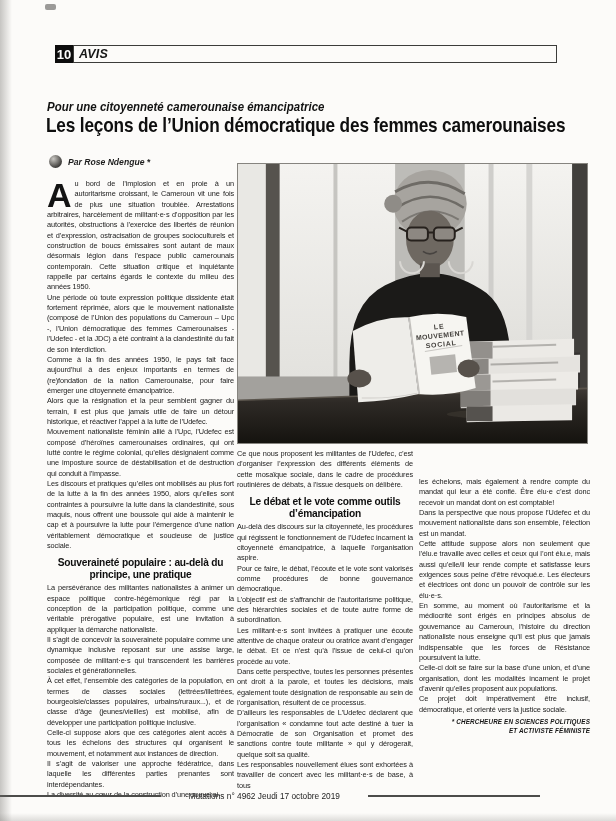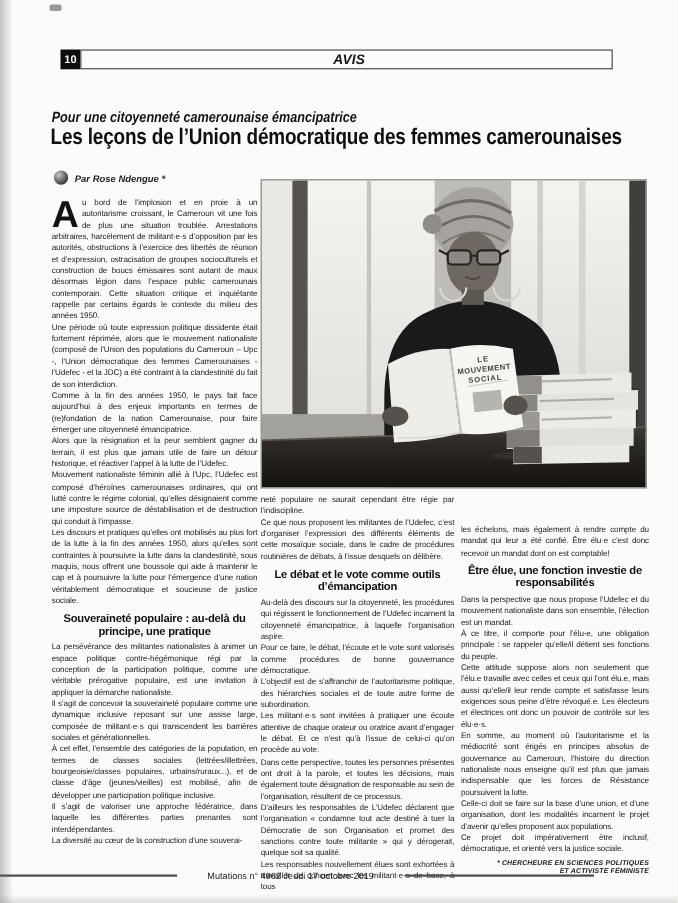--- a/index.html
+++ b/index.html
@@ -7,23 +7,23 @@
   body { background:#e8e6e2; font-family:"Liberation Sans", sans-serif; }
   .page { position:relative; width:616px; height:821px; background:#fcfbf9; overflow:hidden; }
   .page::before { content:""; position:absolute; left:0; top:0; width:12px; height:100%;
       background:linear-gradient(90deg, rgba(110,108,104,0.38), rgba(110,108,104,0)); z-index:5; pointer-events:none; }
   .page::after { content:""; position:absolute; left:0; bottom:0; width:100%; height:8px;
       background:linear-gradient(0deg, rgba(110,108,104,0.22), rgba(110,108,104,0)); z-index:5; pointer-events:none; }
   .speck { position:absolute; left:45px; top:4px; width:11px; height:6px; background:#4a4a48; opacity:.55; border-radius:2px; }
 
   
   .pagenum { position:absolute; left:55px; top:45px; width:18px; height:18px; background:#0d0d0d; color:#fff;
-      font-weight:bold; font-size:10px; display:flex; align-items:center; justify-content:center; }
+      font-weight:bold; font-size:13px; display:flex; align-items:center; justify-content:center; }
   .section-box { position:absolute; left:73px; top:45px; width:484px; height:18px; border:1.4px solid #3c3c3a;
-      display:flex; align-items:center; padding-left:5px; background:#fcfbf9;justify-content:center; }
+      display:flex; align-items:center; padding-left:5px; background:#fcfbf9; }
   .section-label { font-style:italic; font-weight:bold; font-size:12.5px; color:#161616; letter-spacing:.2px; }
 
   
   .kicker { position:absolute; left:47px; top:99px; font-weight:bold; font-style:italic; font-size:13.5px;
       color:#121212; white-space:nowrap; transform:scaleX(.85); transform-origin:0 0; }
   .title { position:absolute; left:46px; top:113px; font-weight:bold; font-size:20.5px; color:#0f0f0f;
       white-space:nowrap; transform:scaleX(.84); transform-origin:0 0; letter-spacing:-.2px; }
 
   
   .byline { position:absolute; left:49px; top:155px; display:flex; align-items:center; gap:6px; }
@@ -163,42 +163,40 @@
     <p><span class="dropcap">A</span><span>u bord de l’implosion et en proie à un autoritarisme croissant, le Cameroun vit une fois de plus une situation troublée. Arrestations arbitraires, harcèlement de militant·e·s d’opposition par les autorités, obstructions à l’exercice des libertés de réunion et d’expression, ostracisation de groupes socioculturels et construction de boucs émissaires sont autant de maux désormais légion dans l’espace public camerounais contemporain. Cette situation critique et inquiétante rappelle par certains égards le contexte du milieu des années 1950.</span></p>
     <p>Une période où toute expression politique dissidente était fortement réprimée, alors que le mouvement nationaliste (composé de l’Union des populations du Cameroun – Upc -, l’Union démocratique des femmes Camerounaises - l’Udefec - et la JDC) a été contraint à la clandestinité du fait de son interdiction.</p>
     <p>Comme à la fin des années 1950, le pays fait face aujourd’hui à des enjeux importants en termes de (re)fondation de la nation Camerounaise, pour faire émerger une citoyenneté émancipatrice.</p>
     <p>Alors que la résignation et la peur semblent gagner du terrain, il est plus que jamais utile de faire un détour historique, et réactiver l’appel à la lutte de l’Udefec.</p>
     <p>Mouvement nationaliste féminin allié à l’Upc, l’Udefec est composé d’héroïnes camerounaises ordinaires, qui ont lutté contre le régime colonial, qu’elles désignaient comme une imposture source de déstabilisation et de destruction qui conduit à l’impasse.</p>
     <p>Les discours et pratiques qu’elles ont mobilisés au plus fort de la lutte à la fin des années 1950, alors qu’elles sont contraintes à poursuivre la lutte dans la clandestinité, sous maquis, nous offrent une boussole qui aide à maintenir le cap et à poursuivre la lutte pour l’émergence d’une nation véritablement démocratique et soucieuse de justice sociale.</p>
     <div class="subhead">Souveraineté populaire : au-delà du principe, une pratique</div>
     <p>La persévérance des militantes nationalistes à animer un espace politique contre-hégémonique régi par la conception de la participation politique, comme une véritable prérogative populaire, est une invitation à appliquer la démarche nationaliste.</p>
     <p>Il s’agit de concevoir la souveraineté populaire comme une dynamique inclusive reposant sur une assise large, composée de militant·e·s qui transcendent les barrières sociales et générationnelles.</p>
     <p>À cet effet, l’ensemble des catégories de la population, en termes de classes sociales (lettrées/illettrées, bourgeoisie/classes populaires, urbains/ruraux...), et de classe d’âge (jeunes/vieilles) est mobilisé, afin de développer une participation politique inclusive.</p>
+    <p>Celle-ci suppose alors que ces catégories aient accès à tous les échelons des structures qui organisent le mouvement, et notamment aux instances de direction.</p>
     <p>Il s’agit de valoriser une approche fédératrice, dans laquelle les différentes parties prenantes sont interdépendantes.</p>
     <p>La diversité au cœur de la construction d’une souverai-</p>
   </div>
 
   <div class="col col2">
-    <p>neté populaire ne saurait cependant être régie par l’indiscipline.</p>
     <p>Ce que nous proposent les militantes de l’Udefec, c’est d’organiser l’expression des différents éléments de cette mosaïque sociale, dans le cadre de procédures routinières de débats, à l’issue desquels on délibère.</p>
     <div class="subhead">Le débat et le vote comme outils d’émancipation</div>
     <p>Au-delà des discours sur la citoyenneté, les procédures qui régissent le fonctionnement de l’Udefec incarnent la citoyenneté émancipatrice, à laquelle l’organisation aspire.</p>
     <p>Pour ce faire, le débat, l’écoute et le vote sont valorisés comme procédures de bonne gouvernance démocratique.</p>
     <p>L’objectif est de s’affranchir de l’autoritarisme politique, des hiérarchies sociales et de toute autre forme de subordination.</p>
     <p>Les militant·e·s sont invitées à pratiquer une écoute attentive de chaque orateur ou oratrice avant d’engager le débat. Et ce n’est qu’à l’issue de celui-ci qu’on procède au vote.</p>
     <p>Dans cette perspective, toutes les personnes présentes ont droit à la parole, et toutes les décisions, mais également toute désignation de responsable au sein de l’organisation, résultent de ce processus.</p>
     <p>D’ailleurs les responsables de L’Udefec déclarent que l’organisation « condamne tout acte destiné à tuer la Démocratie de son Organisation et promet des sanctions contre toute militante » qui y dérogerait, quelque soit sa qualité.</p>
     <p>Les responsables nouvellement élues sont exhortées à travailler de concert avec les militant·e·s de base, à tous</p>
   </div>
 
   <div class="col col3">
     <p>les échelons, mais également à rendre compte du mandat qui leur a été confié. Être élu·e c’est donc recevoir un mandat dont on est comptable!</p>
-    <div class="subhead">Être élue, une fonction investie de responsabilités</div>
     <p>Dans la perspective que nous propose l’Udefec et du mouvement nationaliste dans son ensemble, l’élection est un mandat.</p>
-    <p>À ce titre, il comporte pour l’élu-e, une obligation principale : se rappeler qu’elle/il détient ses fonctions du peuple.</p>
     <p>Cette attitude suppose alors non seulement que l’élu.e travaille avec celles et ceux qui l’ont élu.e, mais aussi qu’elle/il leur rende compte et satisfasse leurs exigences sous peine d’être révoqué.e. Les électeurs et électrices ont donc un pouvoir de contrôle sur les élu·e·s.</p>
     <p>En somme, au moment où l’autoritarisme et la médiocrité sont érigés en principes absolus de gouvernance au Cameroun, l’histoire du direction nationaliste nous enseigne qu’il est plus que jamais indispensable que les forces de Résistance poursuivent la lutte.</p>
     <p>Celle-ci doit se faire sur la base d’une union, et d’une organisation, dont les modalités incarnent le projet d’avenir qu’elles proposent aux populations.</p>
     <p>Ce projet doit impérativement être inclusif, démocratique, et orienté vers la justice sociale.</p>
     <div class="signature">
       <div>* CHERCHEURE EN SCIENCES POLITIQUES</div>
       <div>ET ACTIVISTE FÉMINISTE</div>
     </div>
   </div>
 

